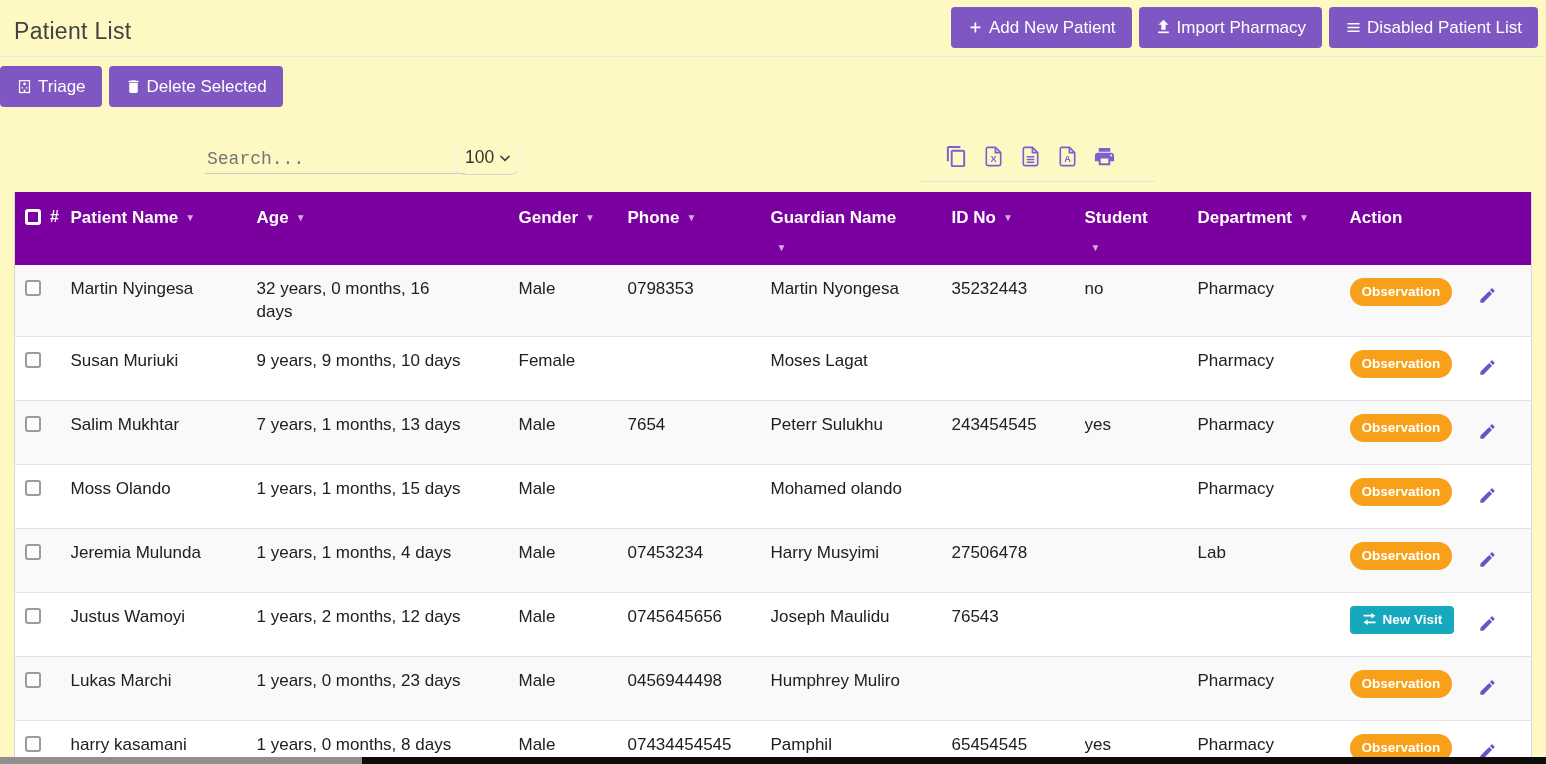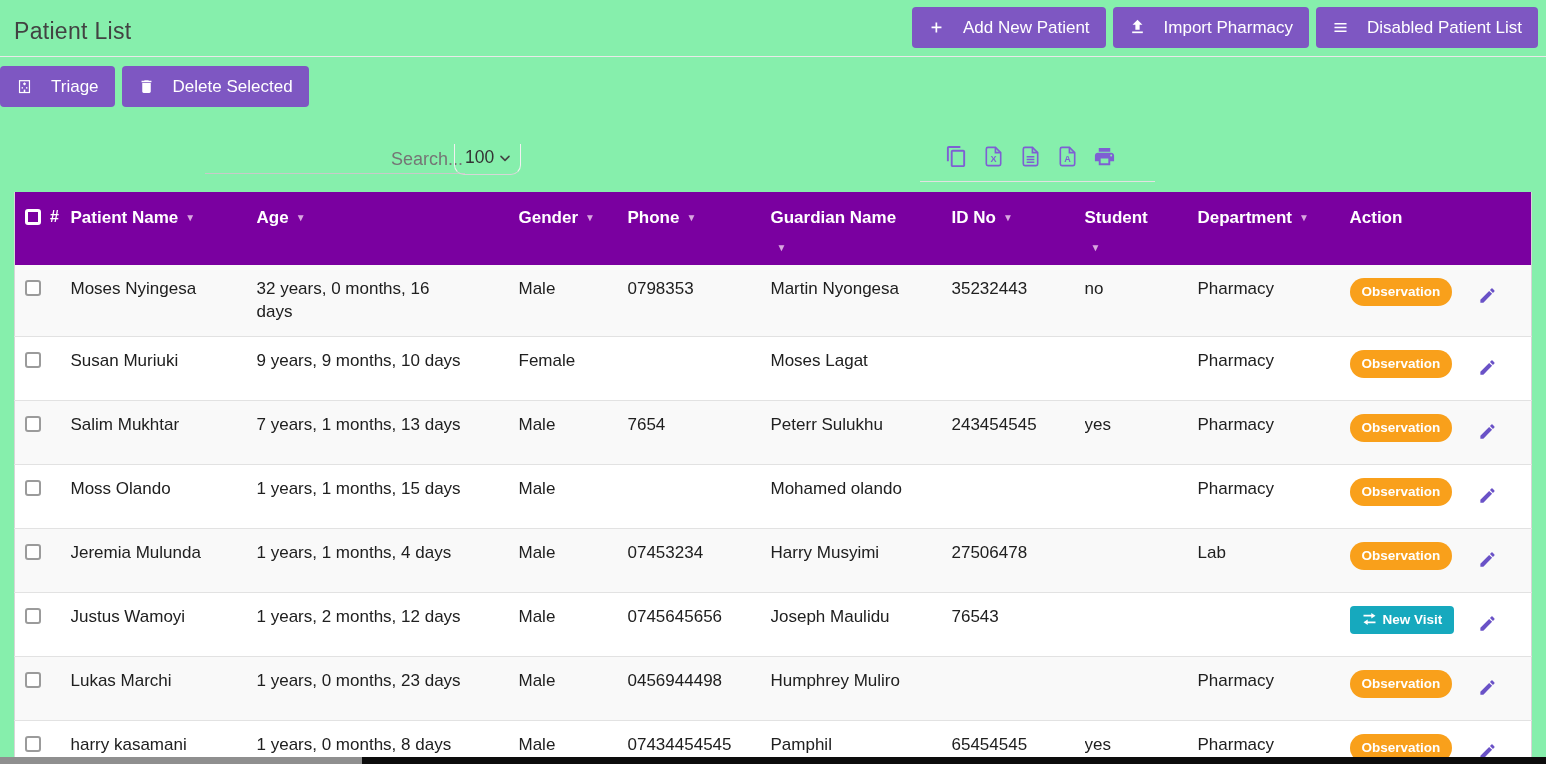--- a/index.html
+++ b/index.html
@@ -1,36 +1,36 @@
 <!DOCTYPE html>
 <html><head>
 <meta charset="utf-8">
 <style>
   * { box-sizing: border-box; }
   html,body { margin:0; padding:0; background:#fff; }
   body { font-family:"Liberation Sans", sans-serif; }
-  .screen { position:relative; width:1546px; height:764px; overflow:hidden; background:#86efac; }
+  .screen { position:relative; width:1546px; height:764px; overflow:hidden; background:#fef9c3; }
 
   
   .topbar { display:flex; justify-content:space-between; align-items:flex-start; padding:7px 8px 0 14px; }
   .page-title { margin:11px 0 0; font-size:23px; font-weight:500; color:#424242; letter-spacing:.3px; }
   .btn-row { display:flex; gap:7px; }
-  .btn { display:inline-flex; align-items:center; gap:18px; height:41px; padding:0 16px;
+  .btn { display:inline-flex; align-items:center; gap:5px; height:41px; padding:0 16px;
          background:#7E57C2; color:#fff; border:0; border-radius:4px; font-size:17px;
          font-family:inherit; cursor:pointer; white-space:nowrap; }
   .btn .ic { display:inline-flex; }
   .btn .ic svg { width:17px; height:17px; display:block; }
   .divider { height:1px; background:#e9e9e9; margin-top:8px; }
   .actions-row { display:flex; justify-content:flex-start; gap:7px; padding:9px 8px 0 0; }
 
   
   .toolbar { position:relative; height:85px; }
   .search { position:absolute; left:205px; top:38px; width:260px; height:29px; border:0;
             border-bottom:1px solid #c9c9c9; font-size:18px; color:#555; outline:none;
-            font-family:Liberation Sans, sans-serif; background:transparent; padding:0 2px;text-align:right; }
+            font-family:Liberation Mono, monospace; background:transparent; padding:0 2px; }
   .search::placeholder { color:#757575; }
   .page-size { position:absolute; left:454px; top:37px; display:inline-flex; align-items:center; gap:3px;
                padding:3px 7px 6px 10px; font-size:17.5px; color:#333; cursor:pointer;
                border-left:1px solid #f1f1f1; border-right:1px solid #f1f1f1;
                border-bottom:1px solid #d7d7d7; border-radius:0 0 10px 10px; }
   .page-size .chev { display:inline-flex; color:#444; }
   .page-size .chev svg { width:16px; height:16px; display:block; }
   .exports { position:absolute; left:945px; top:37px; display:flex; gap:14px; align-items:center; }
   .export-btn { background:none; border:0; padding:0; cursor:pointer; color:#7E5FD3; display:inline-flex; }
   .export-btn svg { width:23px; height:25px; display:block; }
@@ -214,21 +214,21 @@
           <th><span>Guardian Name</span><span class="sort-caret wrap">▼</span></th>
           <th><span>ID No</span><span class="sort-caret">▼</span></th>
           <th><span>Student</span><span class="sort-caret wrap">▼</span></th>
           <th><span>Department</span><span class="sort-caret">▼</span></th>
           <th><span>Action</span></th>
         </tr>
     </thead>
     <tbody>
         <tr>
           <td class="col-check"><span class="cb row-cb"></span></td>
-          <td>Moses Nyingesa</td>
+          <td>Martin Nyingesa</td>
           <td>
             <div class="age-inner">32 years, 0 months, 16 days</div>
           </td>
           <td>Male</td>
           <td>0798353</td>
           <td>Martin Nyongesa</td>
           <td>35232443</td>
           <td>no</td>
           <td>Pharmacy</td>
           <td class="col-action">

